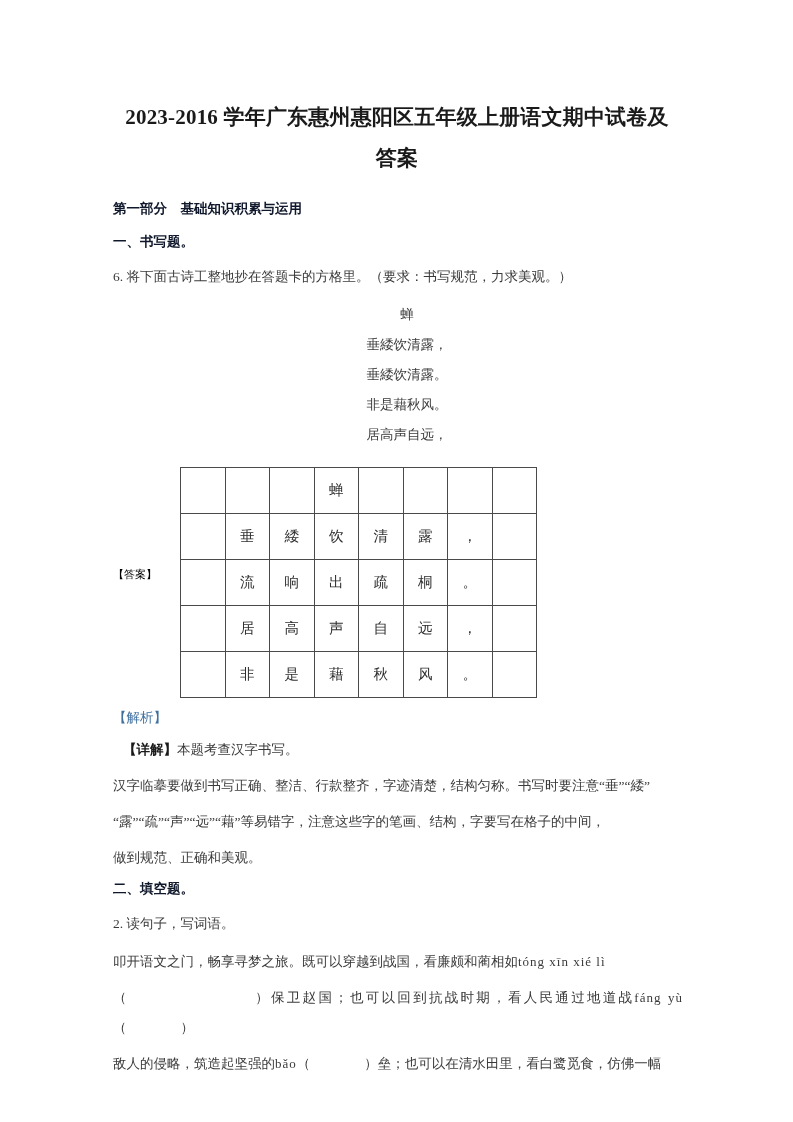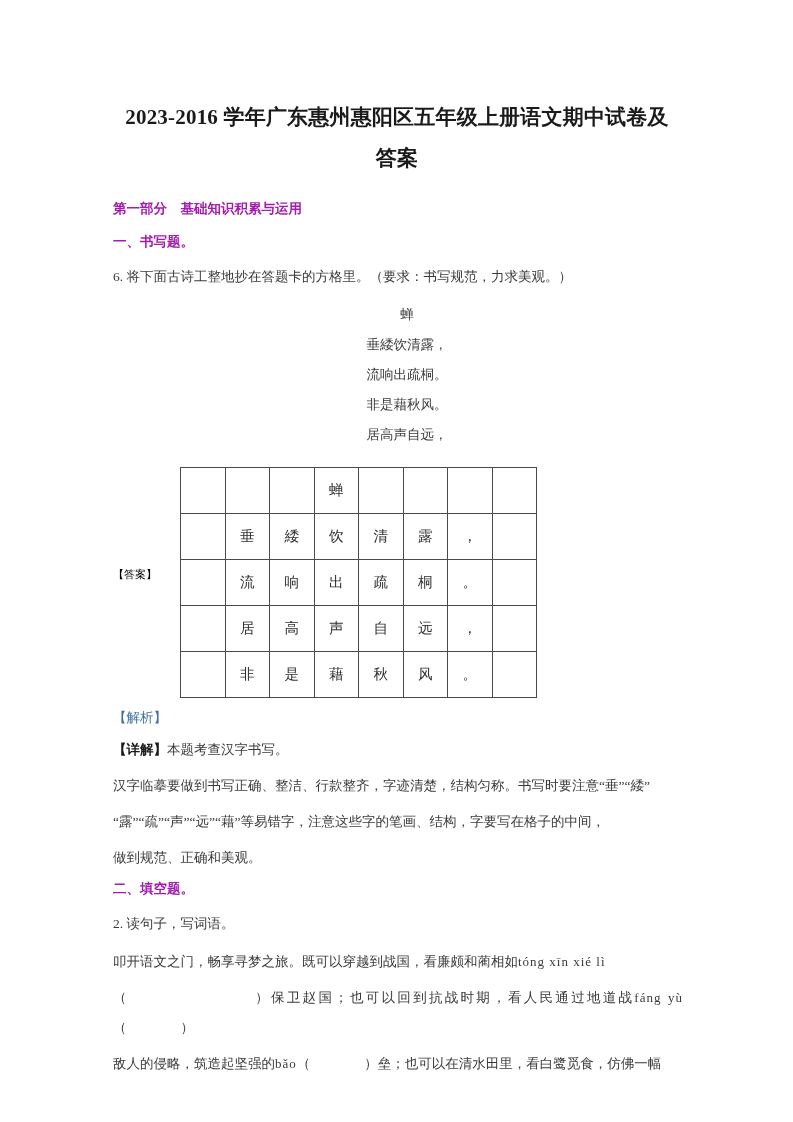--- a/index.html
+++ b/index.html
@@ -39,21 +39,21 @@
   }
   .content {
     position: absolute;
     left: 113px;
     top: 200px;
     width: 570px;
   }
   .sec-head {
     font-size: 13.5px;
     font-weight: bold;
-    color: #a21caf;
+    color: #0f172a;
     margin: 0 0 17px 0;
     line-height: 17px;
   }
   .sec-head.sub {
     margin-top: 2px;
     font-family: Liberation Mono, monospace;
   }
   .q-line {
     font-size: 13.5px;
     color: #3a3a3a;
@@ -114,20 +114,21 @@
   .para {
     font-size: 13.5px;
     color: #3a3a3a;
     line-height: 30px;
     margin: 0 0 6px 0;
     text-align: justify;
   }
   .para.tight {
     margin-bottom: 12px;
     line-height: 18px;
+    margin-left: 10px;
   }
   .para b, .bold {
     font-weight: bold;
     color: #1a1a1a;
   }
   .blank-paren {
     letter-spacing: 0px;
   }
   .pinyin {
     font-family: "Liberation Serif", "DejaVu Serif", serif;
@@ -149,21 +150,21 @@
 
     <div class="sec-head">第一部分　基础知识积累与运用</div>
 
     <div class="sec-head sub">一、书写题。</div>
 
     <div class="q-line">6. 将下面古诗工整地抄在答题卡的方格里。（要求：书写规范，力求美观。）</div>
 
     <div class="poem">
       <div class="pline">蝉</div>
       <div class="pline">垂緌饮清露，</div>
-      <div class="pline">流响出疏桐。</div>
+      <div class="pline">垂緌饮清露。</div>
       <div class="pline">非是藉秋风。</div>
       <div class="pline">居高声自远，</div>
     </div>
 
     <div class="grid-block">
       <div class="answer-tag">【答案】</div>
       <table class="charbox">
         <tbody>
             <tr>
               <td></td>

